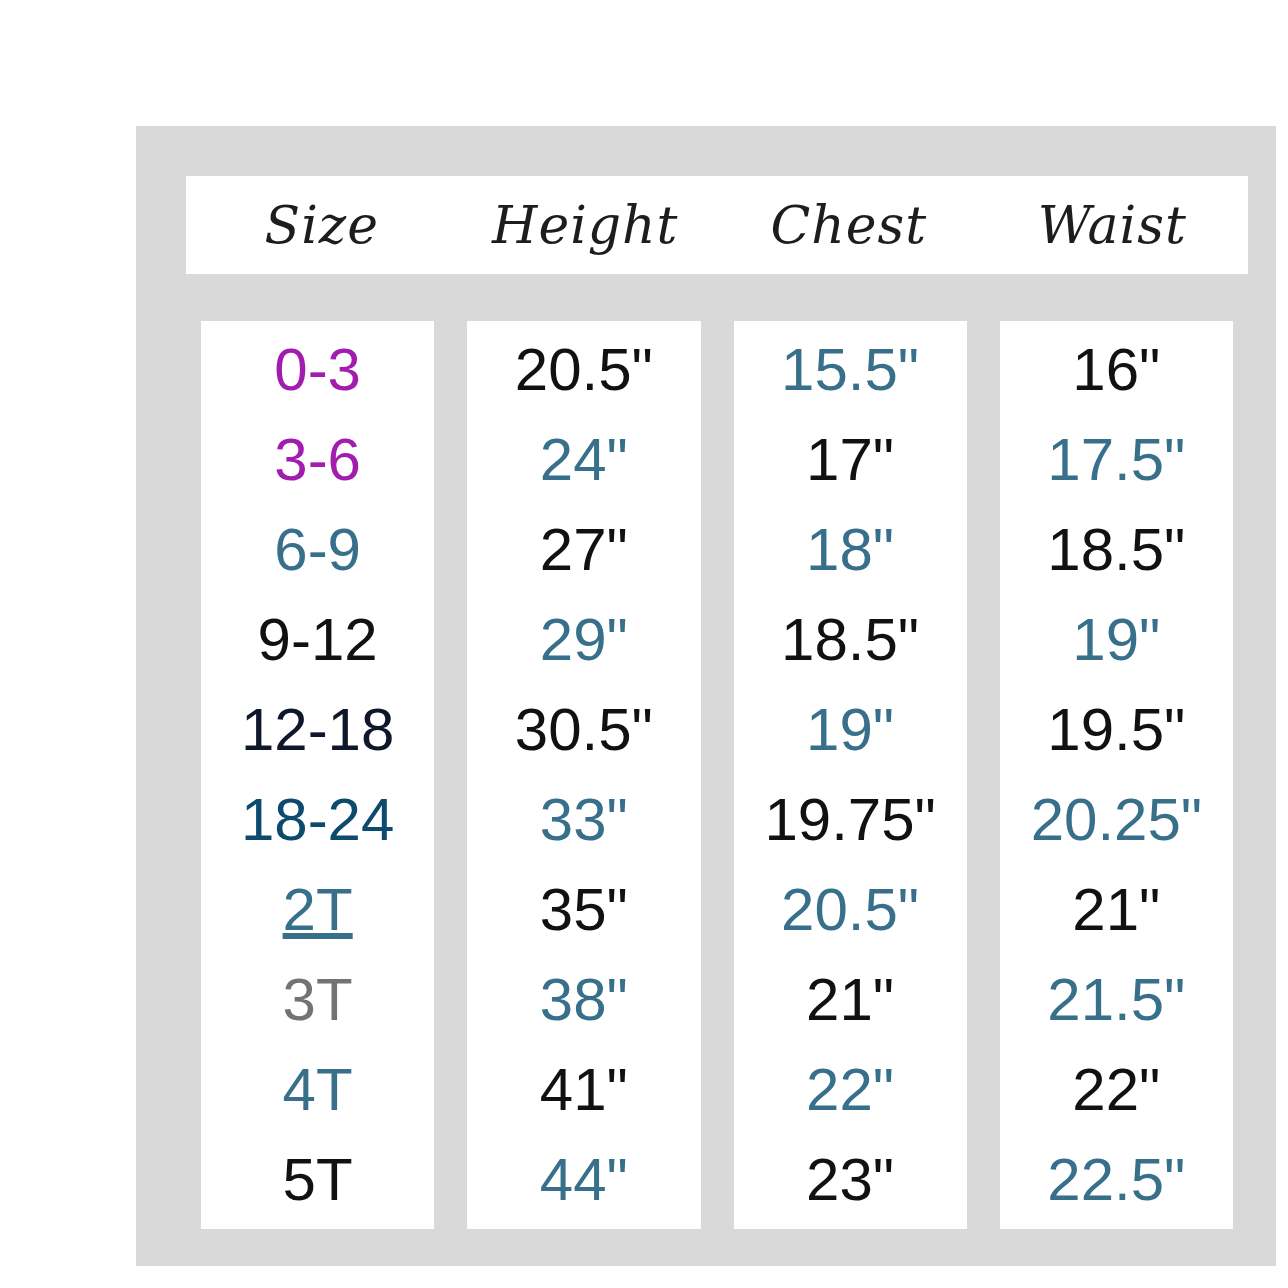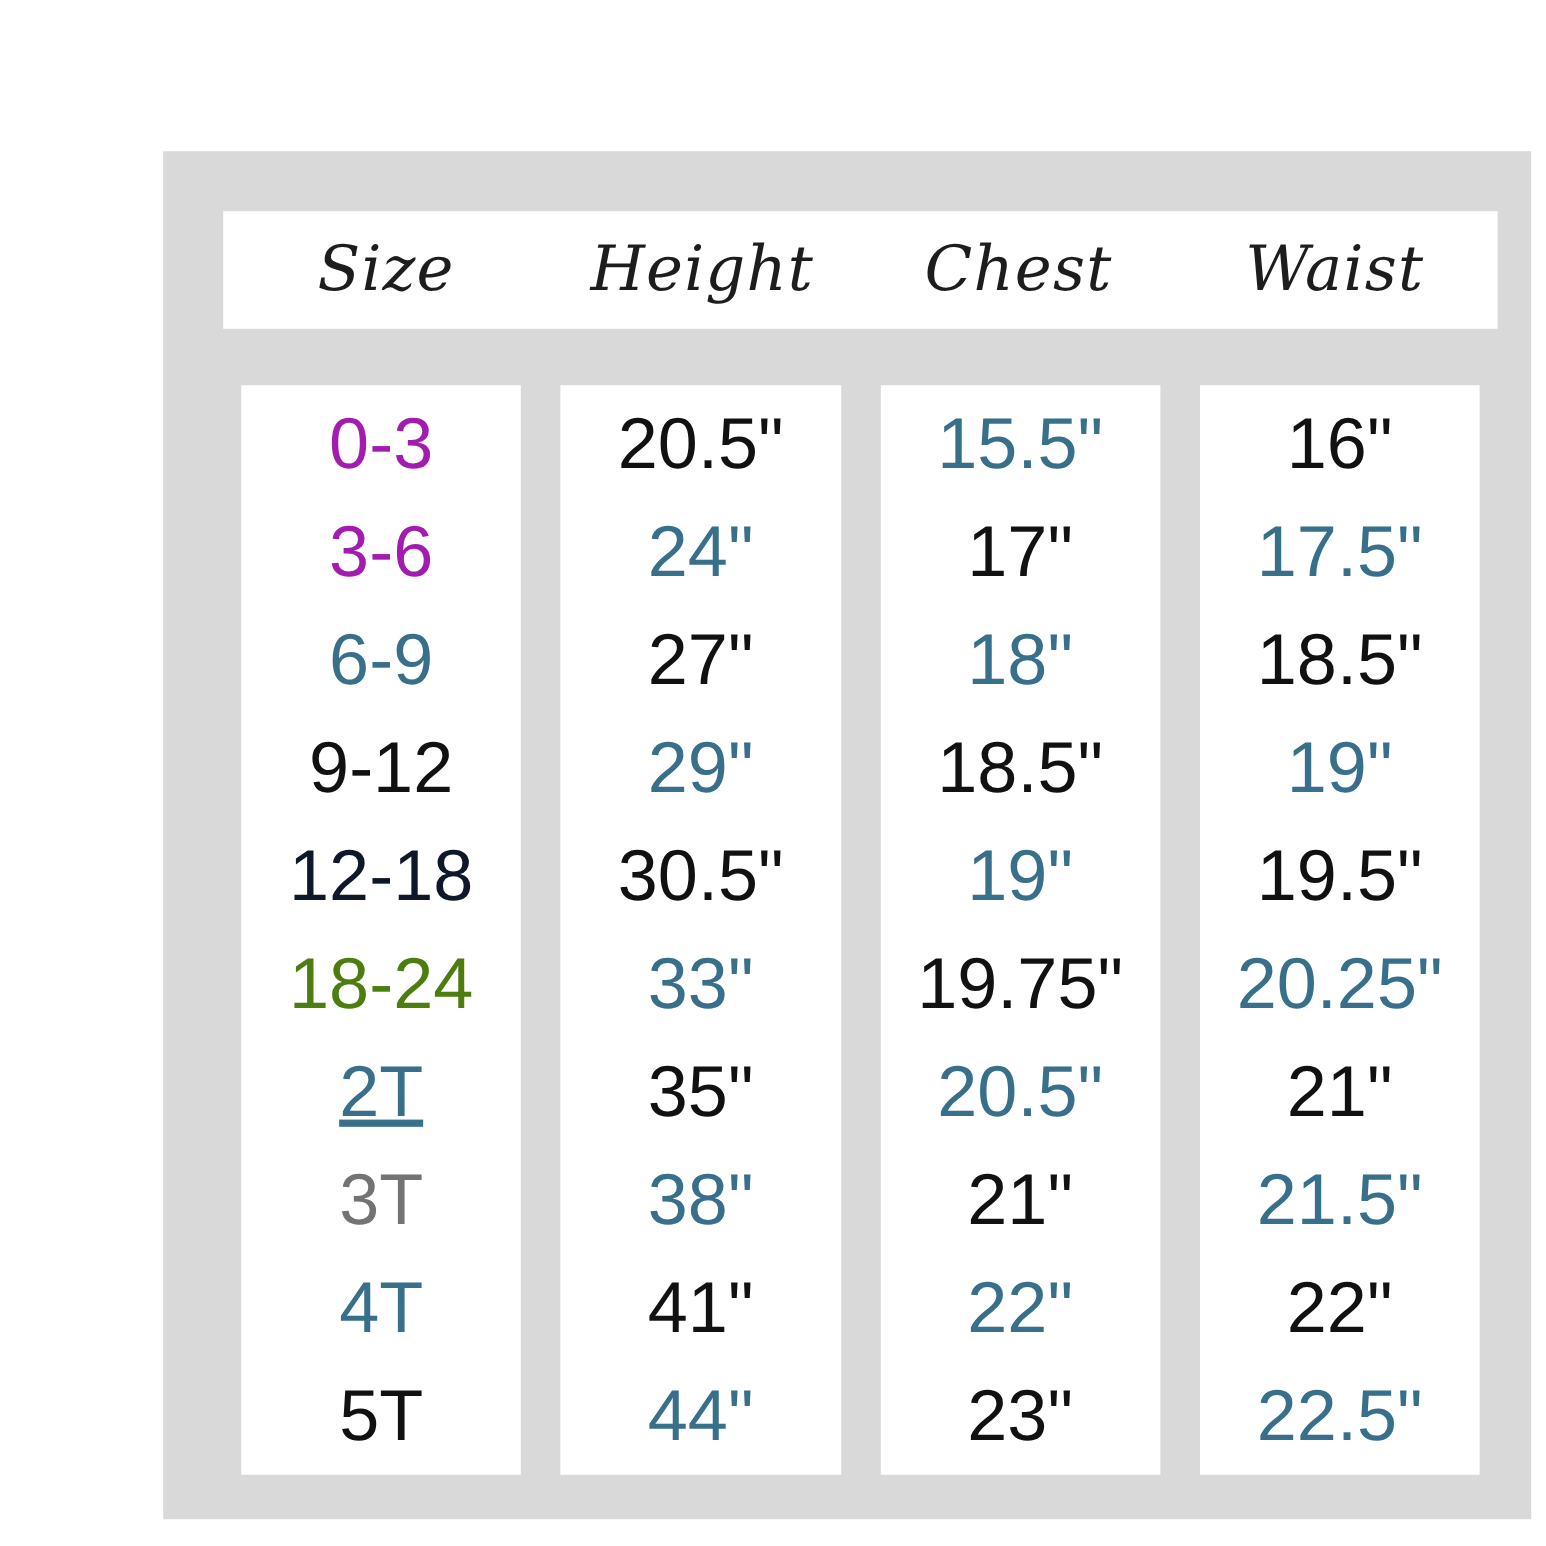--- a/index.html
+++ b/index.html
@@ -80,21 +80,21 @@
       </div>
 
       <div class="body-grid">
 
         <div class="col">
           <div class="cell" style="color: #a21caf;">0-3</div>
           <div class="cell" style="color: #a21caf;">3-6</div>
           <div class="cell" style="color: rgb(56, 112, 140);">6-9</div>
           <div class="cell" style="color: rgb(17, 17, 17);">9-12</div>
           <div class="cell" style="color: #0f172a;">12-18</div>
-          <div class="cell" style="color: #4d7c0f;">18-24</div>
+          <div class="cell" style="color: #0c4a6e;">18-24</div>
           <div class="cell" style="color: rgb(56, 112, 140); text-decoration: underline;">2T</div>
           <div class="cell" style="color: #737373;">3T</div>
           <div class="cell" style="color: rgb(56, 112, 140);">4T</div>
           <div class="cell" style="color: rgb(17, 17, 17);">5T</div>
         </div>
 
         <div class="col">
           <div class="cell" style="color: rgb(17, 17, 17);">20.5"</div>
           <div class="cell" style="color: rgb(56, 112, 140);">24"</div>
           <div class="cell" style="color: rgb(17, 17, 17);">27"</div>

